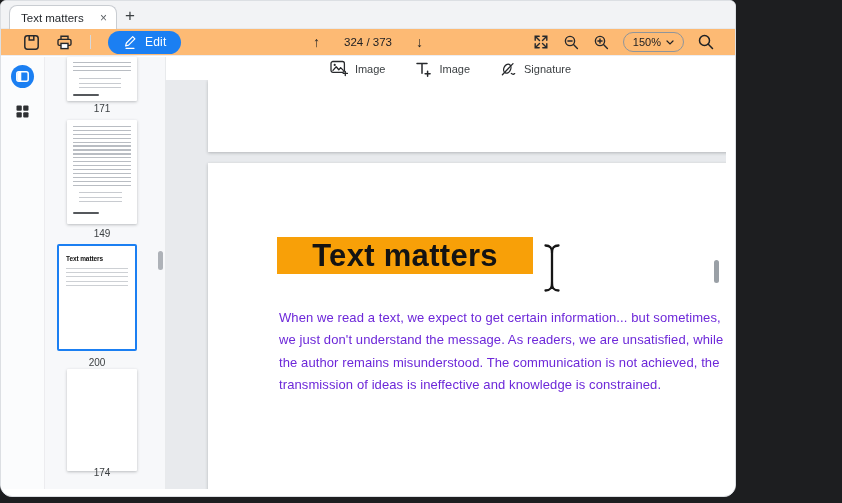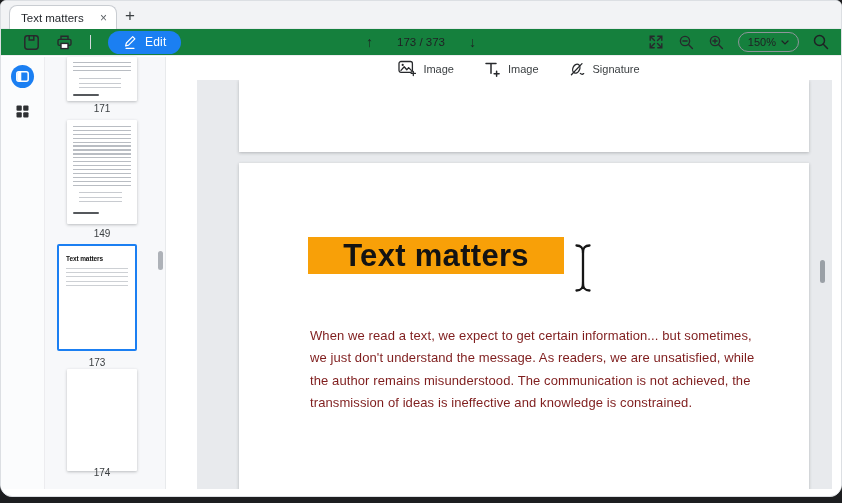--- a/index.html
+++ b/index.html
@@ -1,42 +1,42 @@
 <!DOCTYPE html>
 <html><head>
 <meta charset="utf-8">
 <style>
   html,body{margin:0;padding:0;background:#1d1e20;}
   body{width:842px;height:503px;position:relative;overflow:hidden;font-family:"Liberation Sans",sans-serif;}
   *{box-sizing:border-box;}
   svg{display:block;}
 
-  .window{position:absolute;left:0;top:0;width:842px;height:497px;background:#fff;
+  .window{position:absolute;left:0;top:0;width:736px;height:497px;background:#fff;
           border:1px solid #dcdfe3;border-radius:6px 6px 12px 12px;overflow:hidden;}
 
   
   .tabbar{height:28px;background:#f2f3f5;position:relative;border-bottom:1px solid #e7e9ec;}
   .tab{position:absolute;left:8px;bottom:-1px;width:108px;height:24px;background:#fff;
        border:1px solid #c9cdd2;border-bottom:none;border-radius:8px 8px 0 0;
        display:flex;align-items:center;gap:6px;padding:0 9px 0 11px;}
   .tab-title{font-size:11.5px;color:#1f2328;flex:1;white-space:nowrap;overflow:hidden;}
   .tab-close{font-size:12px;color:#5f6368;cursor:default;line-height:1;}
   .newtab{position:absolute;left:124px;bottom:4px;font-size:17px;color:#3c4043;line-height:1;font-weight:400;}
 
   
-  .toolbar{height:27px;background:#15803d;position:relative;display:flex;align-items:center;
+  .toolbar{height:27px;background:#fdba74;position:relative;display:flex;align-items:center;
            border-bottom:1px solid #ededf0;}
   .tb-left{display:flex;align-items:center;gap:16px;padding-left:22px;}
   .tb-divider{width:1px;height:14px;background:#d5d8dc;margin:0 1px;}
   .edit-btn{display:flex;align-items:center;gap:8px;background:#1b7ff2;color:#fff;height:23px;
             border-radius:12px;padding:0 15px;font-size:12px;letter-spacing:.2px;}
   .tb-center{position:absolute;left:50%;transform:translateX(-50%);display:flex;align-items:center;
              gap:24px;font-size:11.5px;color:#202124;}
   .nav-arrow{font-size:14px;color:#1f2124;line-height:1;}
-  .tb-right{margin-left:auto;display:flex;align-items:center;gap:13px;padding-right:11px;}
+  .tb-right{margin-left:auto;display:flex;align-items:center;gap:13px;padding-right:20px;}
   .zoom-pill{display:flex;align-items:center;gap:5px;border:1px solid #8f959b;border-radius:11px;
              height:20px;padding:0 9px;font-size:11px;color:#202124;}
 
   
   .content{position:absolute;top:56px;bottom:7px;left:0;right:0;display:flex;background:#fff;}
 
   .iconstrip{width:44px;background:#fbfcfd;border-right:1px solid #ececef;display:flex;
              flex-direction:column;align-items:center;padding-top:8px;gap:17px;}
   .circle-btn{width:23px;height:23px;border-radius:50%;background:#1b7ff2;display:flex;
               align-items:center;justify-content:center;}
@@ -50,34 +50,34 @@
   .t-bold{position:absolute;background:#55585c;height:2.4px;border-radius:1px;}
   .sel-box{position:absolute;left:12px;top:187px;width:80px;height:107px;border:2px solid #1b7ff2;
            background:#fff;border-radius:2px;}
   .mini-title{position:absolute;left:7px;top:9px;font-size:6.5px;font-weight:bold;color:#101010;
               letter-spacing:-.1px;white-space:nowrap;}
   .mini-lines{position:absolute;left:7px;right:7px;top:22px;height:21px;
               background:repeating-linear-gradient(#cdd0d4 0 1px,transparent 1px 4.2px);}
   .panel-scroll{position:absolute;right:2px;top:194px;width:5px;height:19px;background:#aeb2b8;border-radius:3px;}
 
   
-  .main{flex:1;position:relative;background:#fff;margin-left:31px;}
+  .main{flex:1;position:relative;background:#fff;}
   .insertbar{height:23px;display:flex;align-items:center;justify-content:center;gap:30px;background:#fff;}
   .ins-btn{display:flex;align-items:center;gap:7px;font-size:11px;color:#3c4043;}
   .viewport{position:absolute;top:23px;left:0;right:9px;bottom:0;background:#e8eaed;overflow:hidden;}
   .pageA{position:absolute;left:42px;top:0;width:570px;height:72px;background:#fff;
          box-shadow:0 1px 3px rgba(60,64,67,.3);}
   .pageB{position:absolute;left:42px;top:83px;width:570px;height:360px;background:#fff;
          box-shadow:0 1px 3px rgba(60,64,67,.3);}
   .headline{position:absolute;left:69px;top:74px;width:256px;height:37px;background:#F8A008;
             display:flex;align-items:center;justify-content:center;font-weight:800;font-size:31px;
             color:#131313;letter-spacing:.3px;white-space:nowrap;}
   .ibeam{position:absolute;left:334px;top:80px;}
-  .para{position:absolute;left:71px;top:162px;width:450px;font-size:13px;line-height:22.3px;
-        color:#7f1d1d;letter-spacing:.1px;}
+  .para{position:absolute;left:71px;top:144px;width:450px;font-size:13px;line-height:22.3px;
+        color:#6d28d9;letter-spacing:.1px;}
   .vp-scroll{position:absolute;right:7px;top:180px;width:5px;height:23px;background:#9aa0a6;border-radius:3px;}
 </style>
 </head>
 <body>
 
 <div class="window">
 
   <div class="tabbar">
     <div class="tab">
       <span class="tab-title">Text matters</span>
@@ -106,21 +106,21 @@
         <svg width="14" height="14" viewBox="0 0 14 14">
           <path d="M2.6 11 l.8-3 6.3-6.3 2.2 2.2-6.3 6.3-3 .8z" fill="none" stroke="#fff" stroke-width="1.2" stroke-linejoin="round"></path>
           <path d="M3 13.3 h8" stroke="#fff" stroke-width="1.2" stroke-linecap="round"></path>
         </svg>
         <span>Edit</span>
       </span>
     </div>
 
     <div class="tb-center">
       <span class="nav-arrow">↑</span>
-      <span>173 / 373</span>
+      <span>324 / 373</span>
       <span class="nav-arrow">↓</span>
     </div>
 
     <div class="tb-right">
       <span>
         <svg width="18" height="18" viewBox="0 0 18 18" fill="none" stroke="#27292c" stroke-width="1.4" stroke-linecap="round">
           <path d="M7.2 3.2 H3.2 V7.2 M3.7 3.7 L7.5 7.5"></path>
           <path d="M10.8 3.2 h4 v4 M14.3 3.7 L10.5 7.5"></path>
           <path d="M14.8 10.8 v4 h-4 M14.3 14.3 L10.5 10.5"></path>
           <path d="M3.2 10.8 v4 h4 M3.7 14.3 L7.5 10.5"></path>
@@ -187,21 +187,21 @@
         <div class="t-lines" style="left:6px;right:6px;top:6px;height:62px;"></div>
         <div class="t-list" style="left:12px;right:15px;top:72px;height:14px;"></div>
         <div class="t-bold" style="left:6px;top:92px;width:26px;"></div>
       </div>
       <div class="thumb-label" style="left:22px;top:171px;">149</div>
 
       <div class="sel-box">
         <div class="mini-title">Text matters</div>
         <div class="mini-lines"></div>
       </div>
-      <div class="thumb-label" style="left:17px;top:300px;">173</div>
+      <div class="thumb-label" style="left:17px;top:300px;">200</div>
 
       <div class="thumb-page" style="left:22px;top:312px;width:70px;height:102px;"></div>
       <div class="thumb-label" style="left:22px;top:410px;">174</div>
 
       <div class="panel-scroll"></div>
     </div>
 
     <div class="main">
 
       <div class="insertbar">

